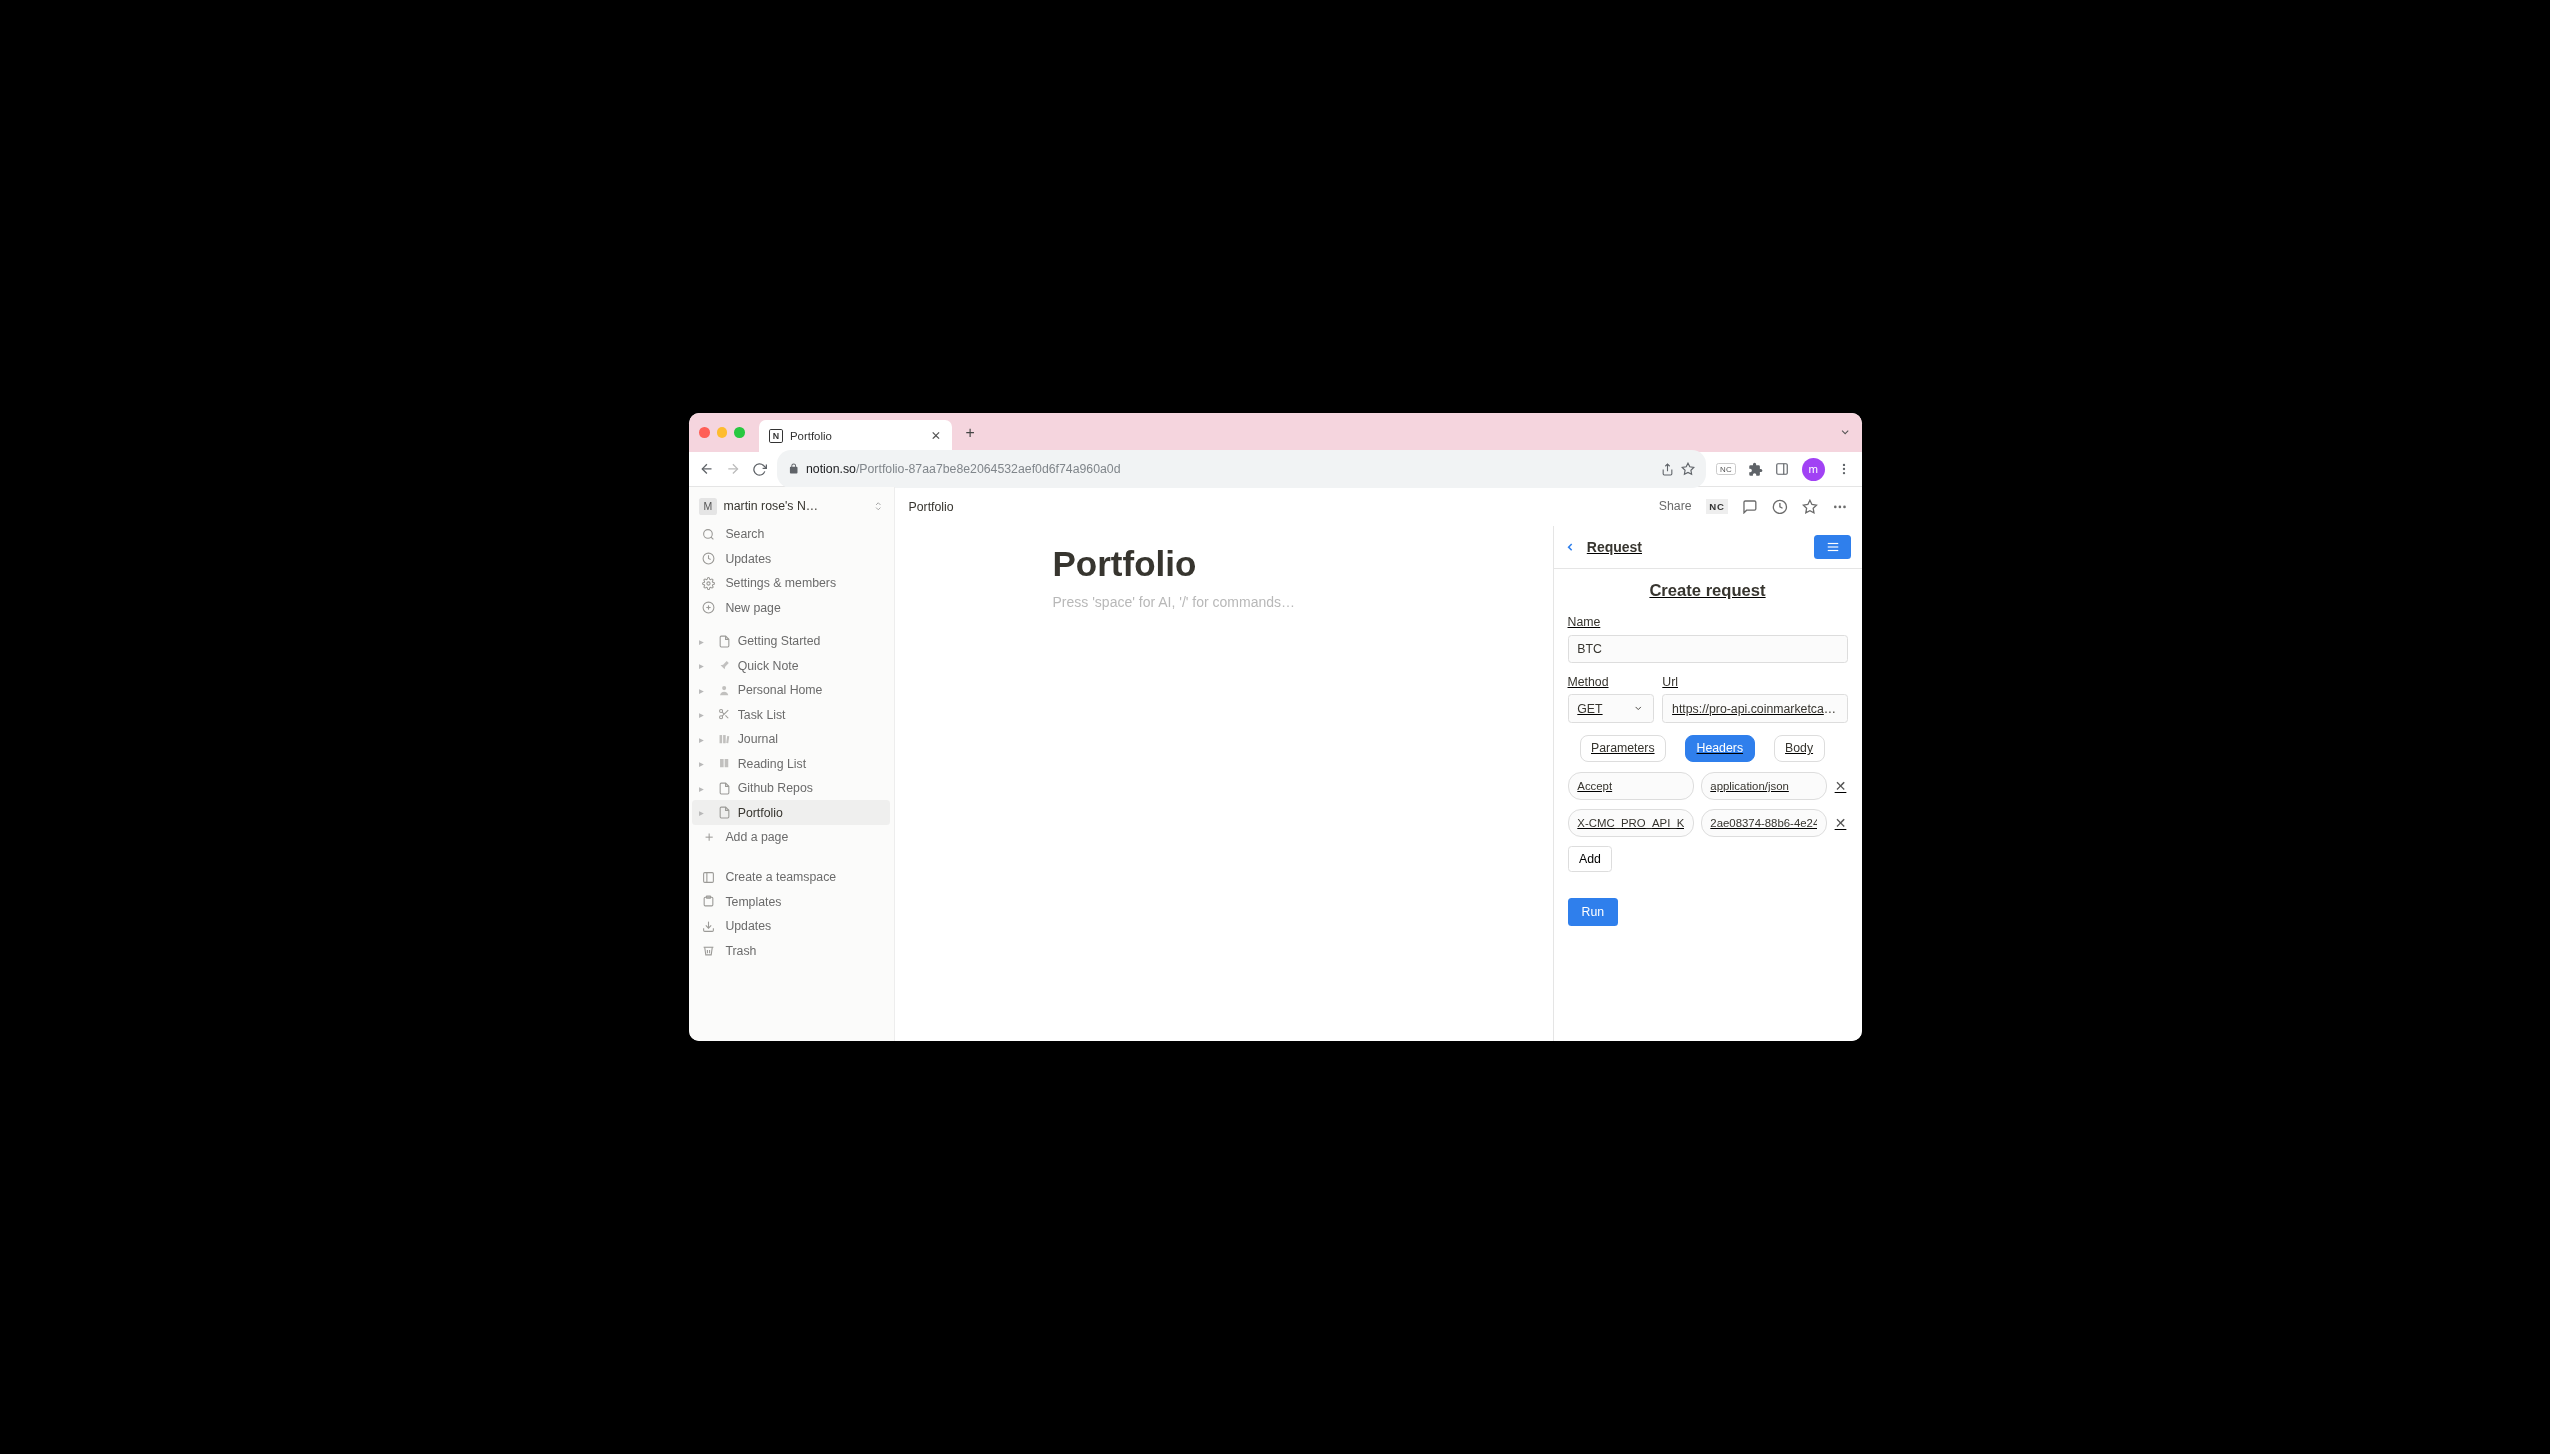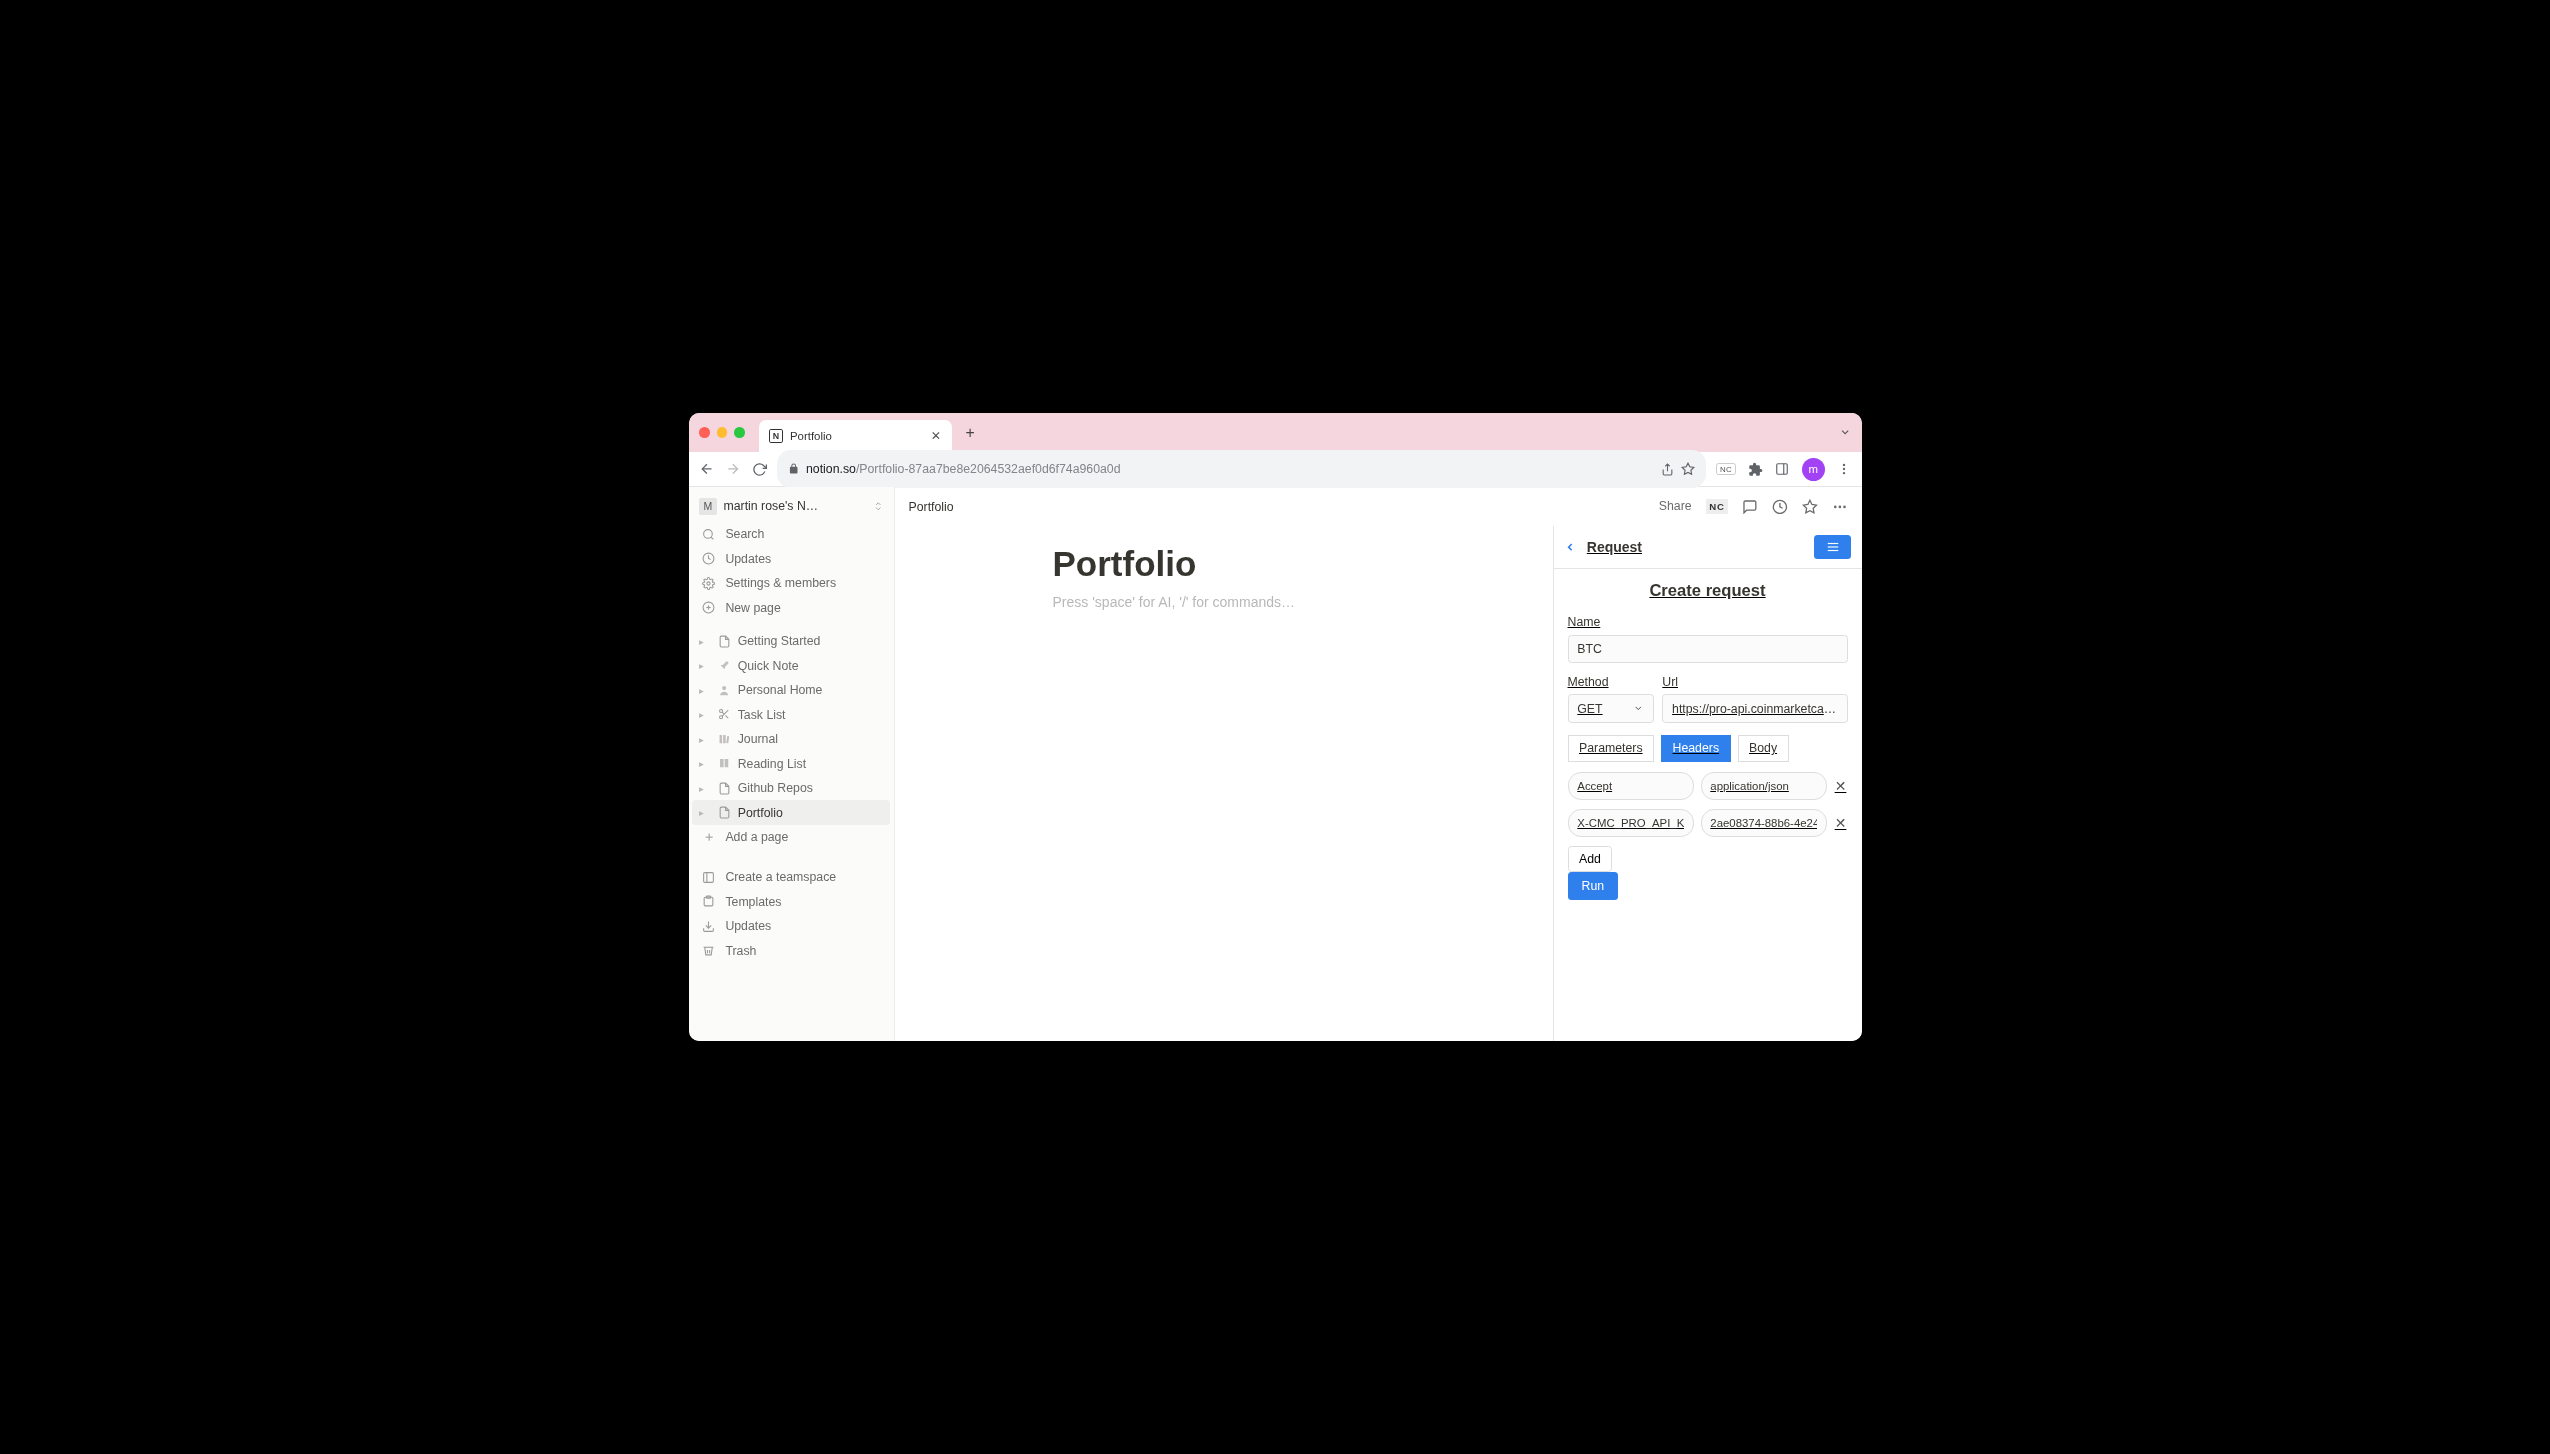--- a/index.html
+++ b/index.html
@@ -285,26 +285,27 @@
       color: #37352f;
       margin-bottom: 12.3px;
       display: flex;
       justify-content: space-between;
       align-items: center;
       cursor: pointer;
     }
     .rp-tabs { display: flex; gap: 7px; margin-bottom: 10.5px; }
     .rp-tab {
       border: 0.9px solid #ddd;
-      border-radius: 0;
+      border-radius: 8px;
       padding: 5.3px 10.5px;
       font-size: 12.3px;
       cursor: pointer;
       color: #37352f;
       background: #fff;
+      margin-left: 12px;
     }
     .rp-tab.active {
       background: #2f7fec;
       color: #fff;
       border-color: #2f7fec;
     }
     .header-row {
       display: flex;
       gap: 7px;
       align-items: center;
@@ -323,21 +324,21 @@
     }
     .header-delete { color: #555; cursor: pointer; font-size: 14px; width: 14px; text-align:center; }
     .rp-add-btn {
       border: 0.9px solid #ddd;
       border-radius: 3.5px;
       padding: 5.3px 10.5px;
       font-size: 12.3px;
       cursor: pointer;
       background: #fff;
       display: inline-block;
-      margin-bottom: 0;
+      margin-bottom: 26px;
     }
     .rp-run-btn {
       background: #2f7fec;
       color: #fff;
       border: none;
       border-radius: 3.5px;
       padding: 7px 14px;
       font-size: 12.3px;
       cursor: pointer;
     }

